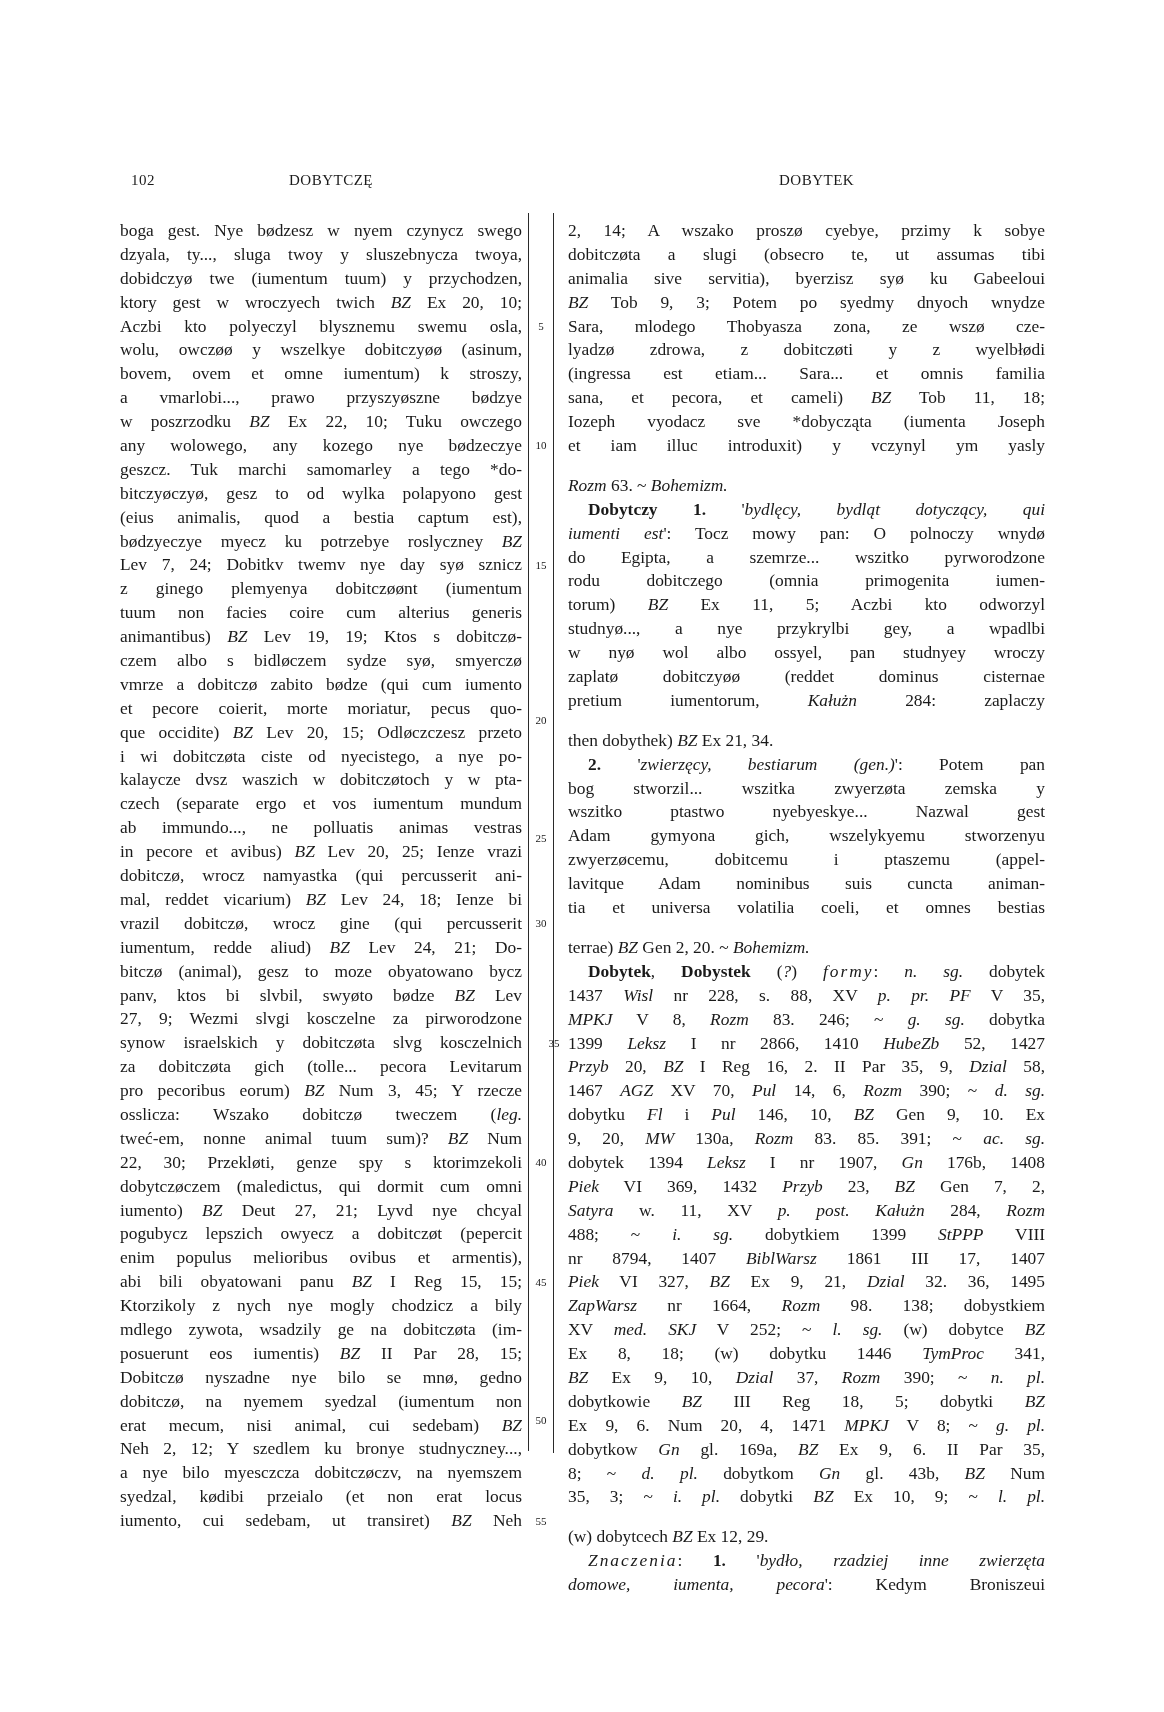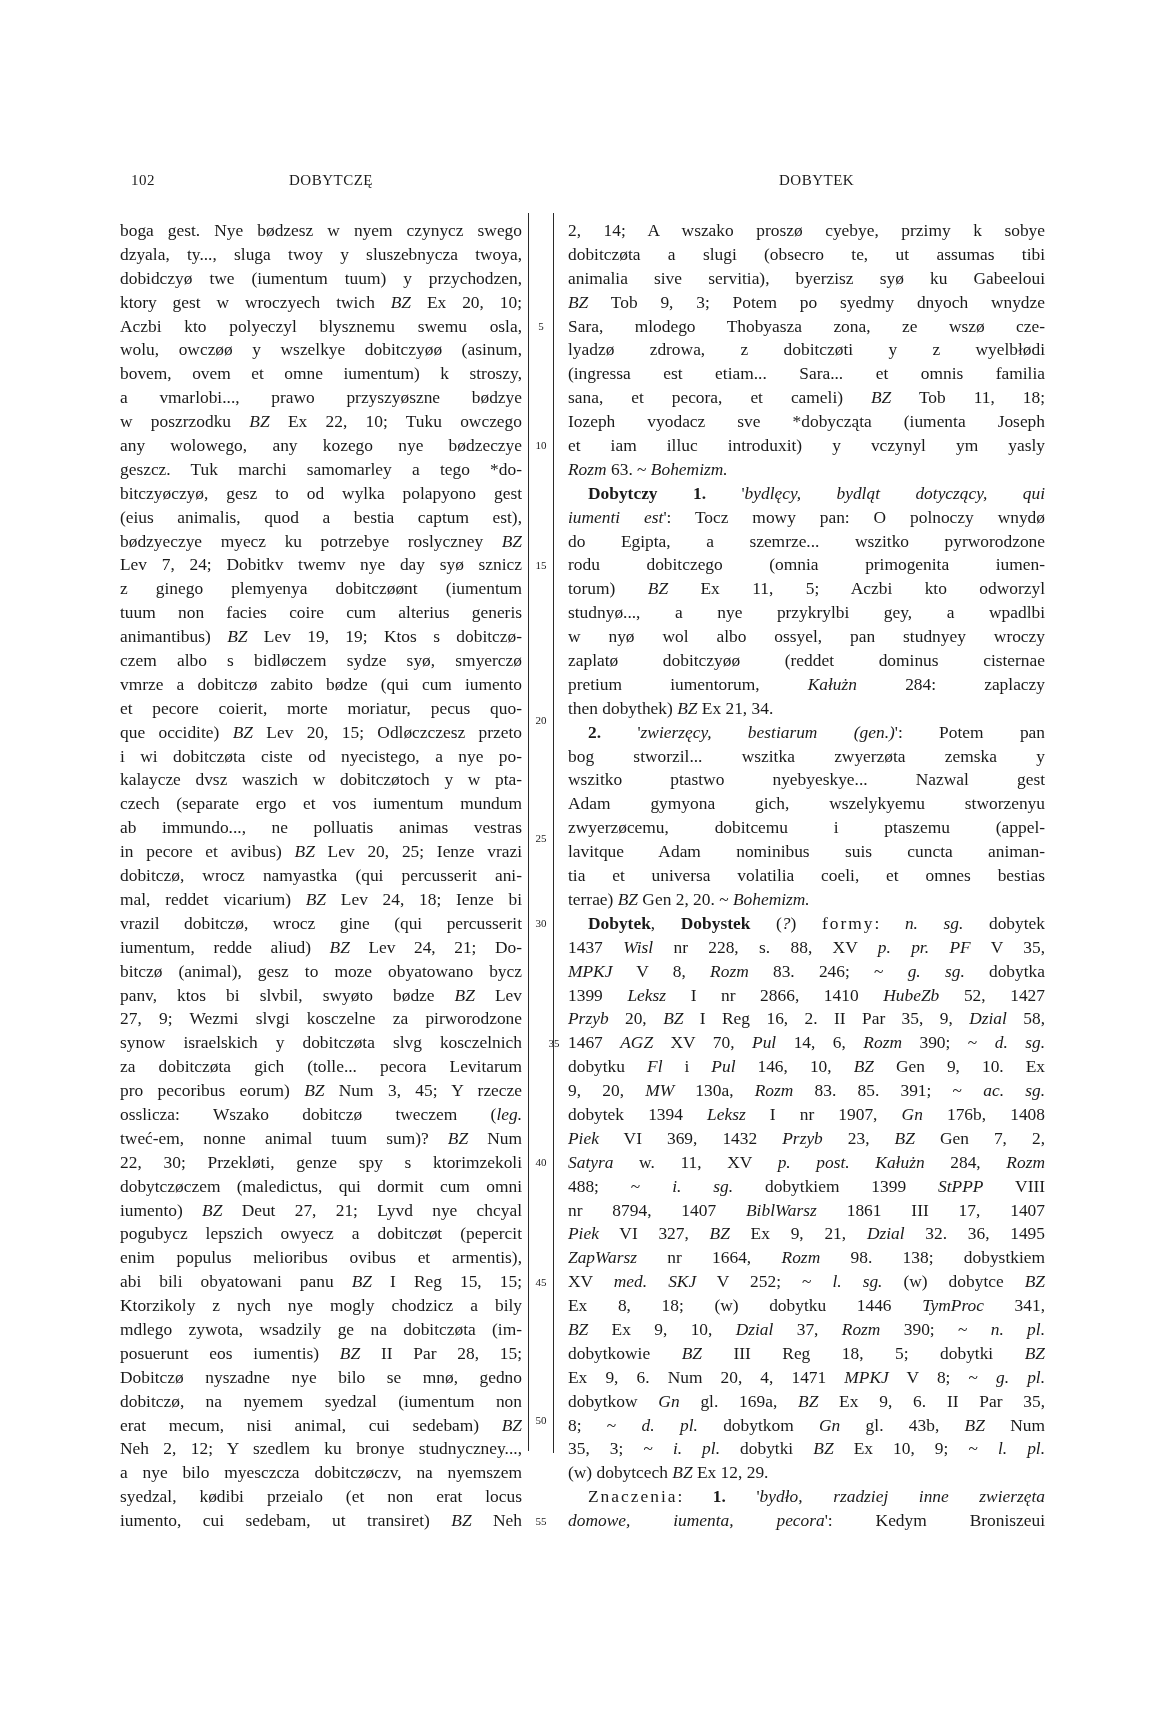--- a/index.html
+++ b/index.html
@@ -8,25 +8,25 @@
   .page-header { position: absolute; top: 172px; left: 11px; width: 1156px; height: 24px;
                  font-size: 15px; letter-spacing: 0.5px; text-decoration: underline; }
   .page-number { position: absolute; left: 120px; top: 0; }
   .running-head-left { position: absolute; left: 278px; top: 0; }
   .running-head-right { position: absolute; left: 768px; top: 0; }
   .column { position: absolute; top: 219px; font-size: 17.4px; line-height: 23.9px; }
   .col-left { left: 120px; width: 402px; }
   .col-right { left: 568px; width: 477px; }
   .line { display: block; height: 23.9px; white-space: nowrap; text-align: justify;
           text-align-last: justify; overflow: visible; }
-  .line.last { text-align-last: left; }
+  .line.last { text-align-last: left; margin-top: 16px; }
   .line.indent { padding-left: 20px; }
   .seg-i { font-style: italic; }
   .seg-b { font-weight: bold; }
-  .seg-sp { letter-spacing: 2px; margin-top: 24px; }
+  .seg-sp { font-style: italic; letter-spacing: 2px; margin-top: 24px; }
   .rule { position: absolute; top: 213px; width: 1px; background: #2a2a2a; }
   .rule-left { left: 528px; height: 1238px; }
   .rule-right { left: 553px; height: 1240px; }
   .gutter { position: absolute; top: 219px; left: 531px; width: 20px; font-size: 11px; }
   .gutter-num { position: absolute; left: 0; width: 20px; text-align: center; line-height: 23.9px; }
 </style>
 </head>
 <body>
 
 <div class="page-header">

